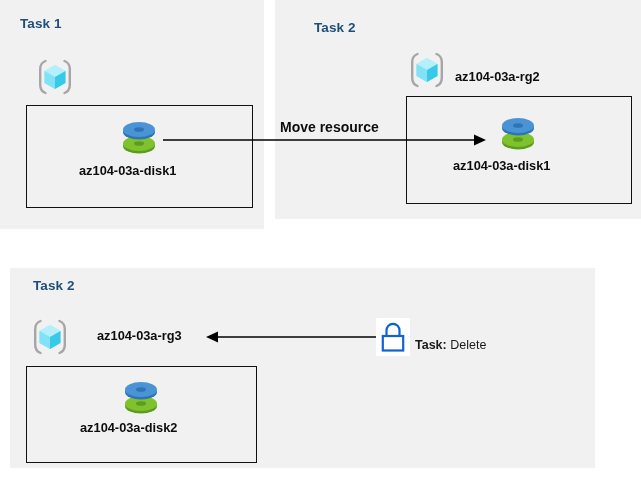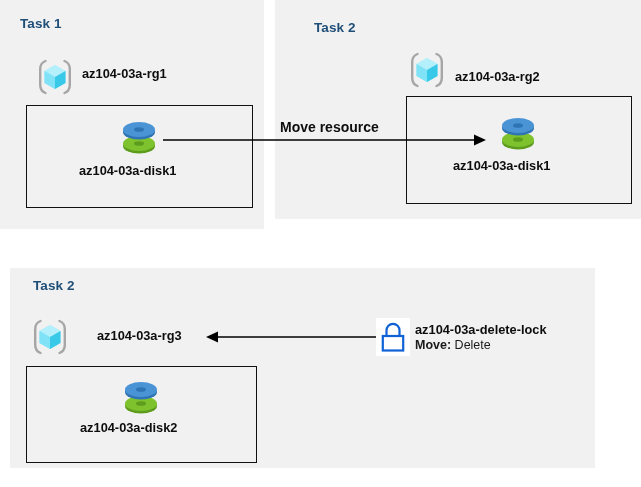--- a/index.html
+++ b/index.html
@@ -131,21 +131,20 @@
   <div class="node" id="rg1-icon">
     <svg class="rg-icon" viewBox="0 0 38 38" xmlns="http://www.w3.org/2000/svg">
       <path d="M9.5 3 C5.5 4.5 4.2 7 4.2 11 L4.2 27 C4.2 31 5.5 33.5 9.5 35" fill="none" stroke="#a6a6a6" stroke-width="2.4" stroke-linecap="round"></path>
       <path d="M28.5 3 C32.5 4.5 33.8 7 33.8 11 L33.8 27 C33.8 31 32.5 33.5 28.5 35" fill="none" stroke="#a6a6a6" stroke-width="2.4" stroke-linecap="round"></path>
       <polygon points="19,7 29.5,13 29.5,25 19,31 8.5,25 8.5,13" fill="#9fe9f8"></polygon>
       <polygon points="19,7 29.5,13 19,19 8.5,13" fill="#b4f0fb"></polygon>
       <polygon points="19,19 29.5,13 29.5,25 19,31" fill="#38c8e8"></polygon>
       <polygon points="19,19 8.5,13 8.5,25 19,31" fill="#7fe2f6"></polygon>
     </svg>
   </div>
-  <div class="label" id="rg1-label">az104-03a-rg1</div>
 
   <div class="resource-box" id="box-task1"></div>
 
   <div class="node" id="disk1a-icon">
     <svg class="disk-icon" viewBox="0 0 46 44" xmlns="http://www.w3.org/2000/svg">
       <ellipse cx="23" cy="30" rx="16" ry="7.5" fill="#5d9c1d"></ellipse>
       <ellipse cx="23" cy="27.5" rx="16" ry="7.5" fill="#7ec22e"></ellipse>
       <ellipse cx="23" cy="27.5" rx="5" ry="2.3" fill="#5d9c1d"></ellipse>
       <ellipse cx="23" cy="16" rx="16" ry="7.5" fill="#2f74b5"></ellipse>
       <ellipse cx="23" cy="13.5" rx="16" ry="7.5" fill="#4a94d6"></ellipse>
@@ -219,23 +218,22 @@
   </div>
   <div class="label" id="disk2-label">az104-03a-disk2</div>
 
   <div class="node" id="lock-icon-wrap">
     <svg class="lock-icon" viewBox="0 0 34 38" xmlns="http://www.w3.org/2000/svg">
       <rect x="0" y="0" width="34" height="38" fill="#ffffff"></rect>
       <path d="M10.5 18 L10.5 12.5 C10.5 8.6 13.4 5.8 17 5.8 C20.6 5.8 23.5 8.6 23.5 12.5 L23.5 18" fill="none" stroke="#0f62d6" stroke-width="2.2"></path>
       <rect x="6.8" y="18" width="20.4" height="14.5" fill="none" stroke="#0f62d6" stroke-width="2.2"></rect>
     </svg>
   </div>
-  <div class="label" id="lock-label">az104-03a-delete-lock</div>
   <div class="sub-label" id="lock-type">
-    <b>Move:</b><span>&nbsp;</span><span>Delete</span>
+    <b>Task:</b><span>&nbsp;</span><span>Delete</span>
   </div>
 
   <svg class="arrow-svg" id="lock-arrow" width="170" height="18" xmlns="http://www.w3.org/2000/svg">
     <line x1="12" y1="9" x2="170" y2="9" stroke="#000000" stroke-width="1.6"></line>
     <polygon points="12,3.4 0,9 12,14.6" fill="#000000"></polygon>
   </svg>
 
 </div>
 
 </body></html>

